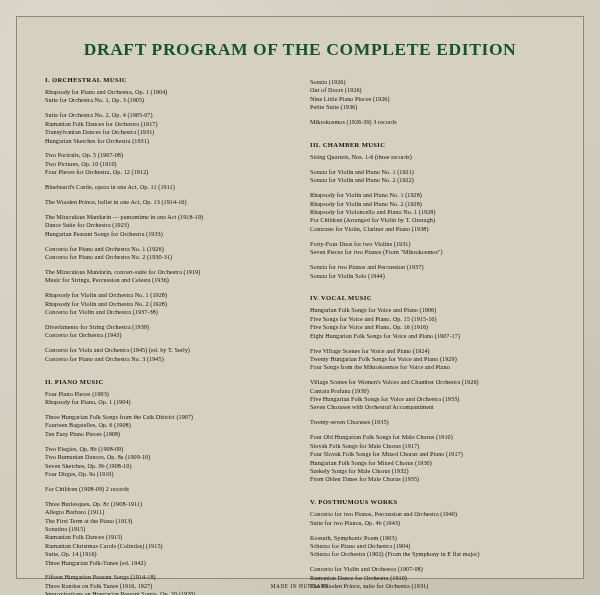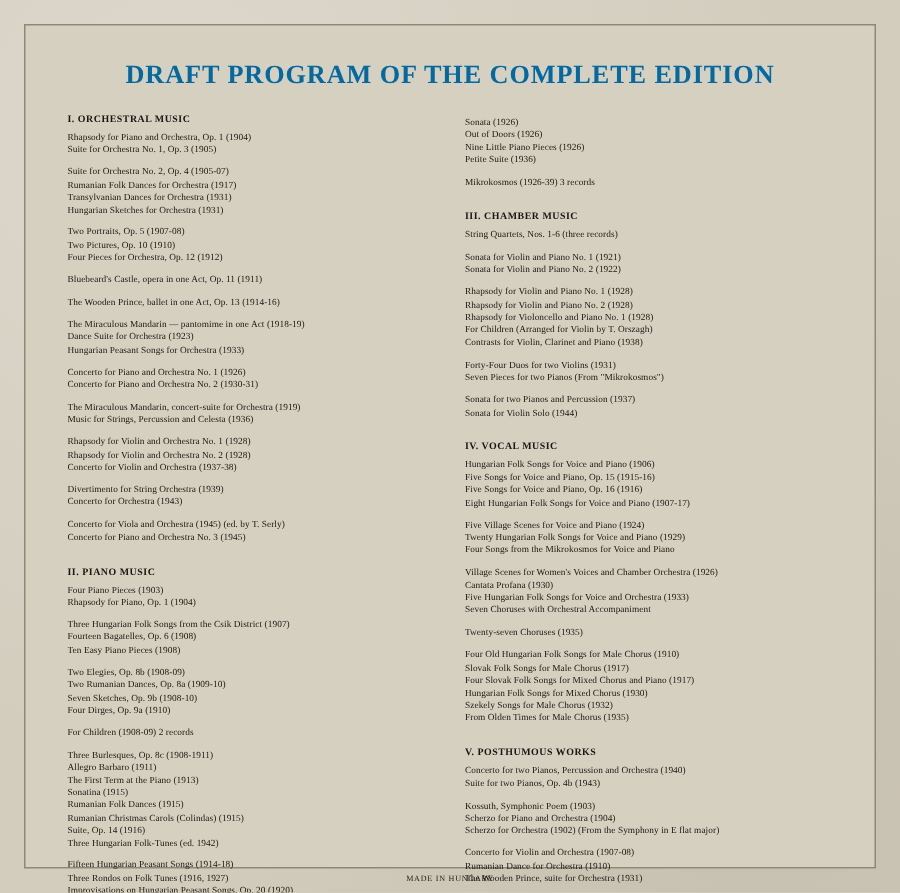--- a/index.html
+++ b/index.html
@@ -34,21 +34,21 @@
     box-sizing: border-box;
     padding: 14px 18px 10px 18px;
     background: #d6d0c1;
   }
   .title {
     text-align: center;
     font-size: 17.5px;
     letter-spacing: 0.6px;
     font-weight: bold;
     margin: 8px 0 16px 0;
-    color: #0369a1;
+    color: #14532d;
     font-family: "Liberation Serif", serif;
   }
   .cols {
     display: flex;
     gap: 20px;
     padding: 0 10px;
   }
   .col {
     width: 50%;
     box-sizing: border-box;

